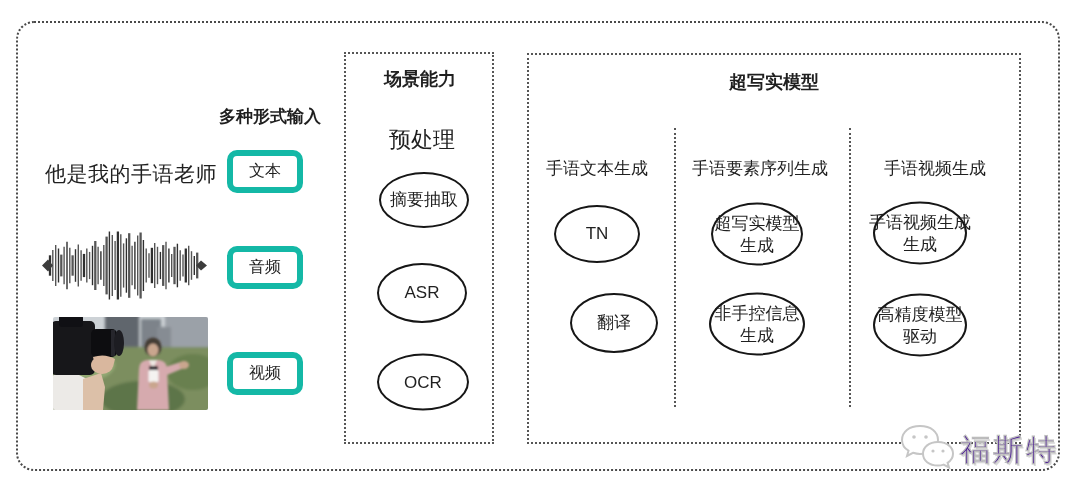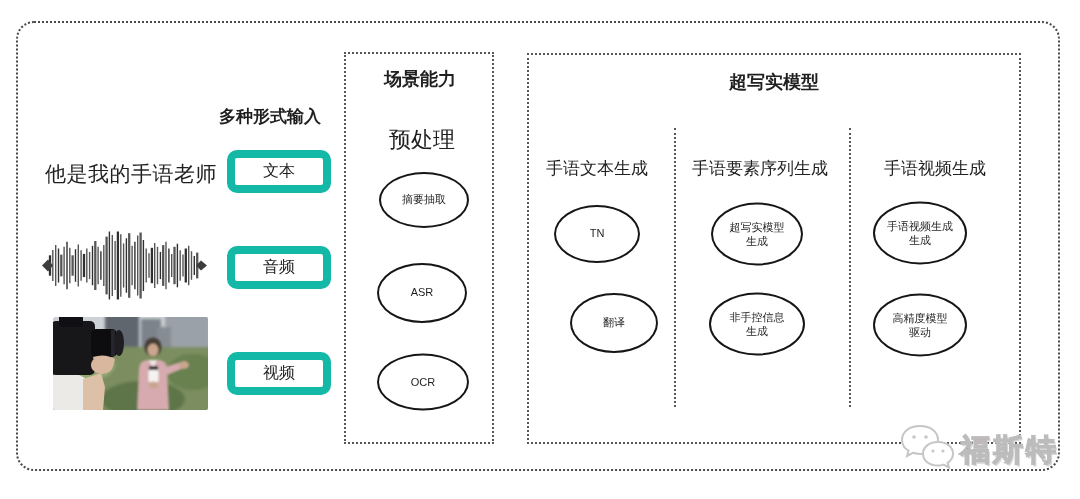--- a/index.html
+++ b/index.html
@@ -30,42 +30,42 @@
   .col-header{
     font-size:17px;white-space:nowrap;transform:translate(-50%,-50%);
   }
   .subtitle{
     font-size:22px;white-space:nowrap;transform:translate(-50%,-50%);
   }
   
   .ellipse{
     border:2.5px solid #161616;border-radius:50%;background:#fff;
     display:flex;flex-direction:column;align-items:center;justify-content:center;
-    font-size:11px;line-height:1.25;text-align:center;
+    font-size:17px;line-height:1.25;text-align:center;
     transform:translate(-50%,-50%);box-sizing:border-box;white-space:nowrap;
   }
   
   .input-header{
     font-weight:bold;font-size:17px;white-space:nowrap;transform:translate(-50%,-50%);
   }
   .sentence{
     font-size:21px;white-space:nowrap;letter-spacing:0.5px;
   }
   .input-chip{
-    width:104px;height:43px;border:8px solid #14b8a6;border-radius:10px;
+    width:76px;height:43px;border:6px solid #14b8a6;border-radius:10px;
     display:flex;align-items:center;justify-content:center;font-size:16px;
     background:#fff;box-sizing:border-box;
   }
   .photo{
     width:155px;height:93px;border-radius:2px;overflow:hidden;
   }
   
   .watermark-text{
-    font-size:30px;letter-spacing:3px;font-weight:bold;
-    color:#be185d;-webkit-text-stroke:1.2px #bcbcbc;
+    font-size:30px;letter-spacing:3px;font-weight:normal;
+    color:#4c1d95;-webkit-text-stroke:1.2px #bcbcbc;
     text-shadow:1.5px 1.5px 0 #d8d8d8;white-space:nowrap;
   }
 </style>
 </head>
 <body>
 
 <div class="abs outer-frame"></div>
 
 <div class="abs input-header" style="left:270px;top:116px;">多种形式输入</div>
 

